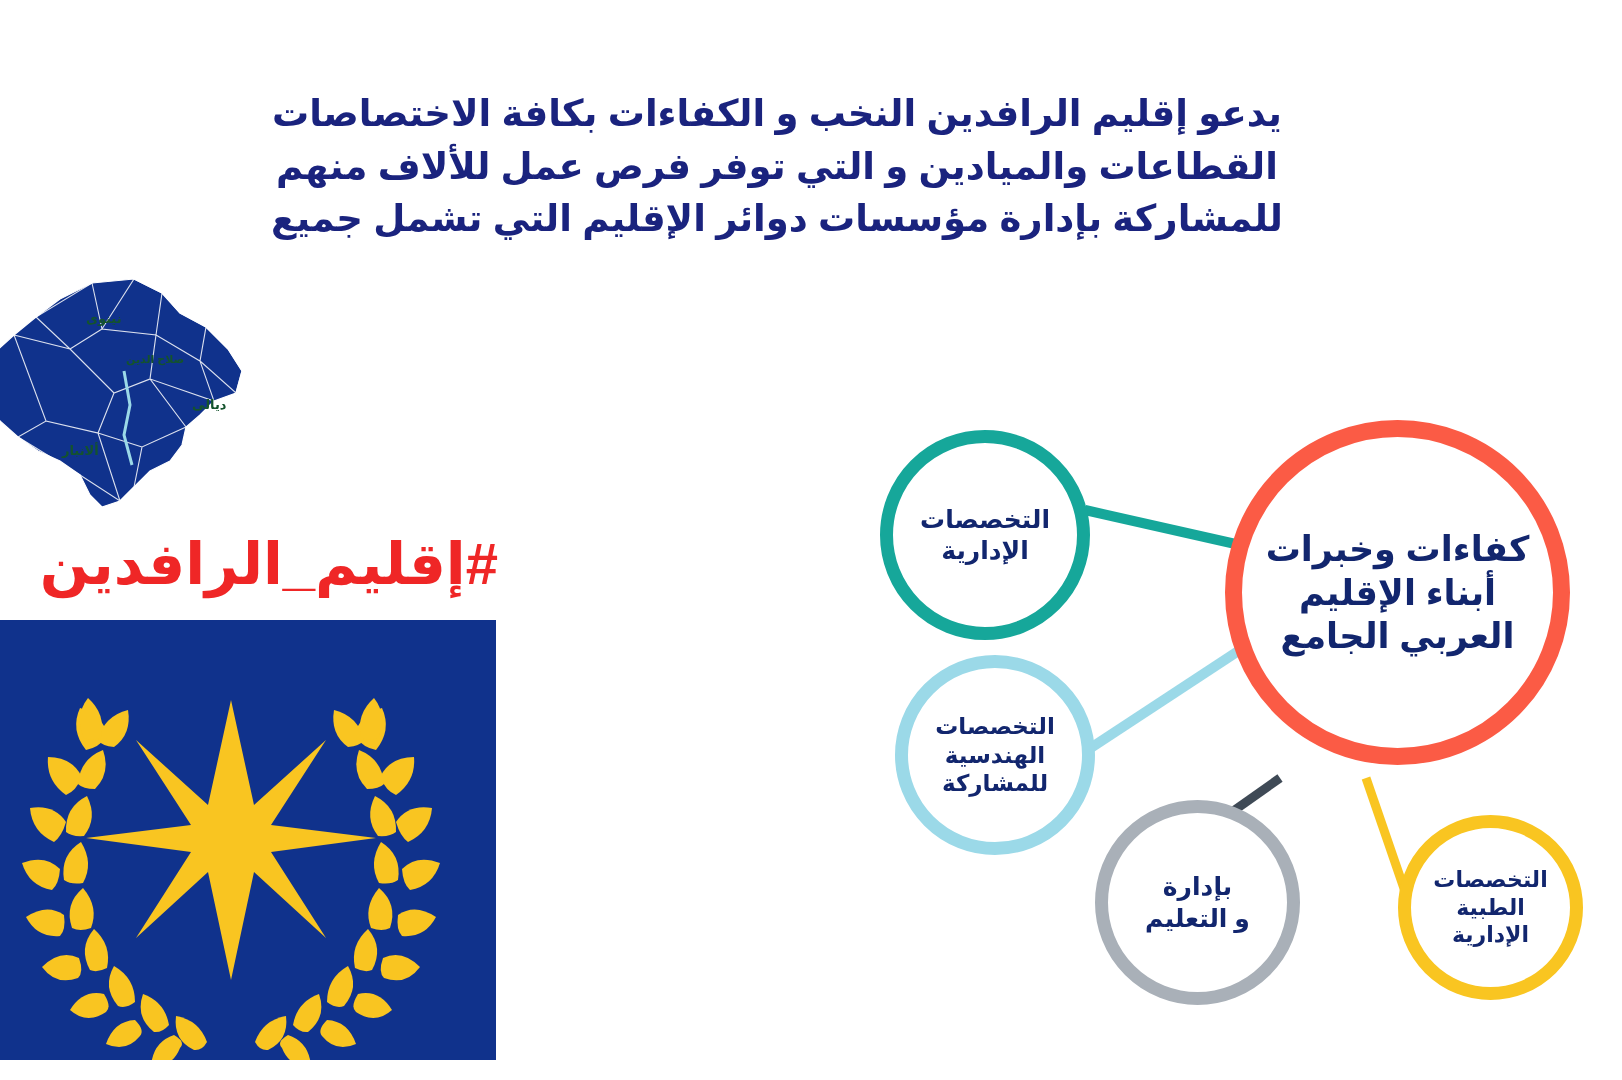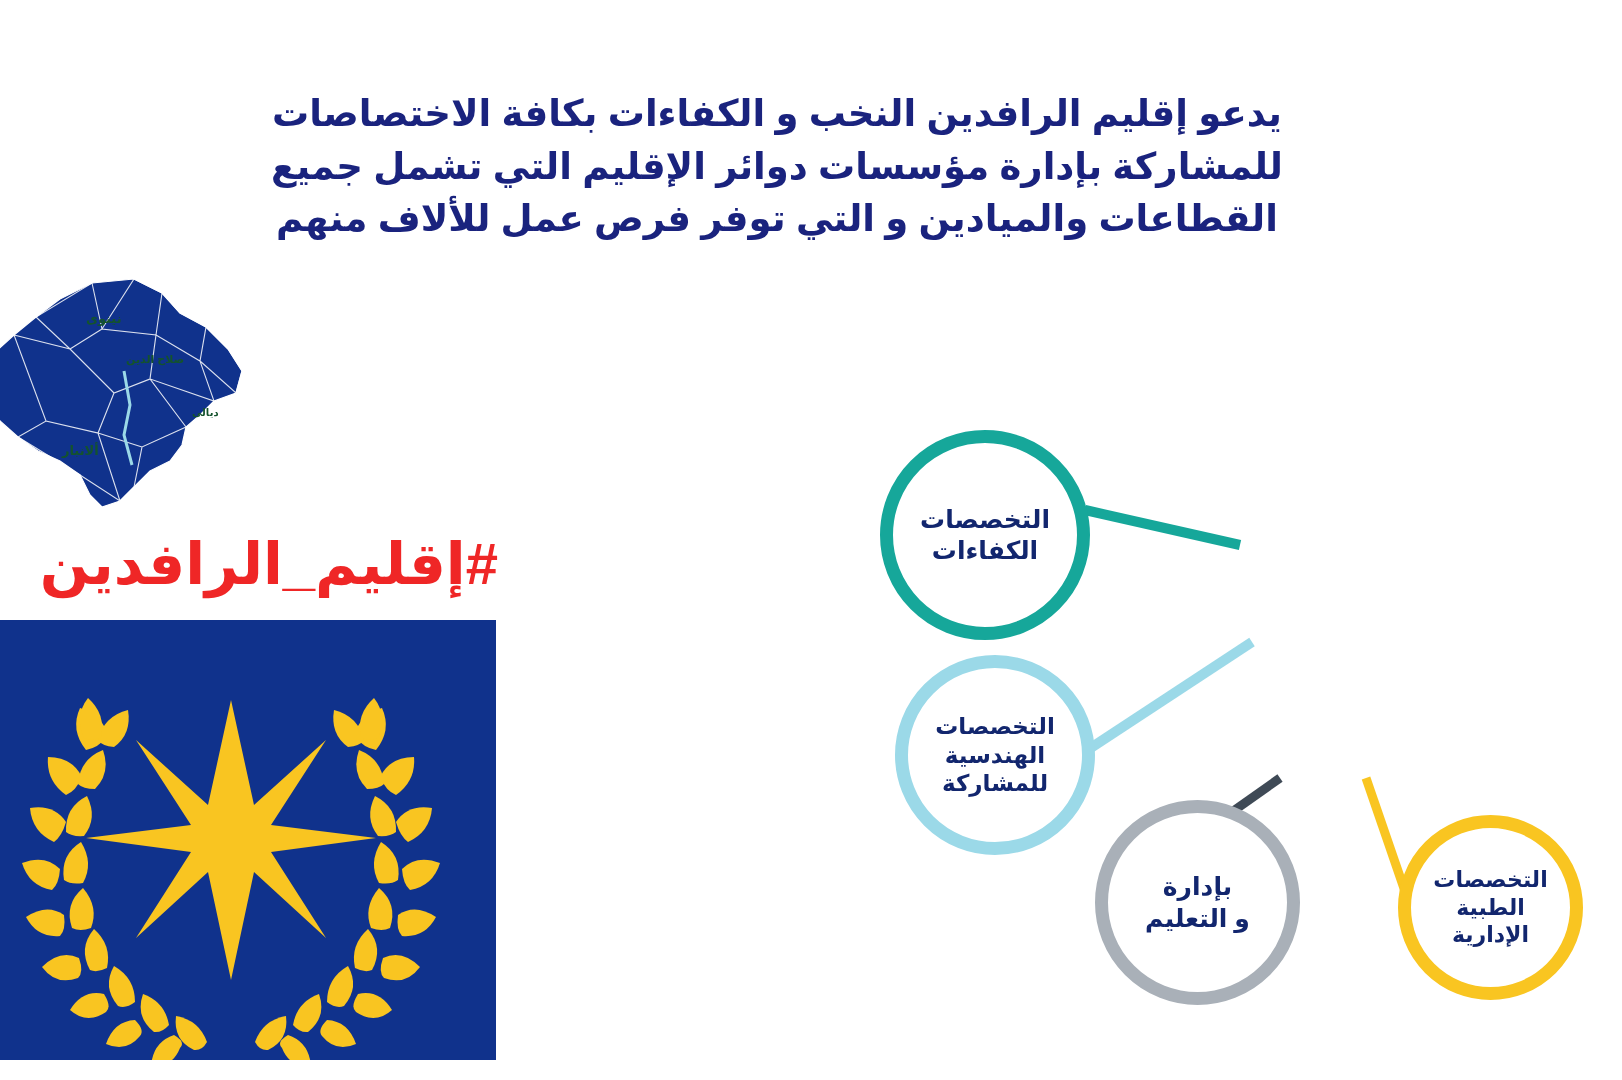--- a/index.html
+++ b/index.html
@@ -43,21 +43,21 @@
   .map-label {
     position: absolute;
     color: #14532d;
     font-size: 13px;
     font-weight: bold;
     direction: rtl;
     white-space: nowrap;
   }
   .map-label.l1 { top: 36px; left: 112px; }
   .map-label.l2 { top: 78px; left: 152px; font-size: 11px; }
-  .map-label.l3 { top: 132px; left: 218px; font-size: 10px; }
+  .map-label.l3 { top: 122px; left: 218px; font-size: 13px; }
   .map-label.l4 { top: 168px; left: 88px; }
 
   
   .hashtag {
     position: absolute;
     top: 530px;
     left: 18px;
     width: 520px;
     color: #ef2626;
     font-weight: bold;
@@ -152,22 +152,22 @@
     z-index: 1;
   }
 </style>
 </head>
 <body>
 
 <div id="canvas">
 
   <div class="headline">
     <span class="ln">يدعو إقليم الرافدين النخب و الكفاءات بكافة الاختصاصات</span>
+    <span class="ln">القطاعات والميادين و التي توفر فرص عمل للألاف منهم</span>
     <span class="ln">للمشاركة بإدارة مؤسسات دوائر الإقليم التي تشمل جميع</span>
-    <span class="ln">القطاعات والميادين و التي توفر فرص عمل للألاف منهم</span>
   </div>
 
   <div class="map-wrap">
     <svg width="280" height="240" viewBox="0 0 280 240">
       <path d="M118 8 L160 4 L188 18 L206 38 L232 52 L254 74 L268 96 L262 118 L240 126 L226 140
                L212 152 L208 170 L196 186 L176 196 L160 212 L146 226 L128 232 L116 220 L106 200
                L86 186 L64 176 L44 162 L26 146 L14 124 L10 100 L20 78 L40 60 L62 42 L86 24 Z" fill="#10328c" stroke="#ffffff" stroke-width="1.2"></path>
       <path d="M118 8 L128 54 L96 74 L62 42 Z M160 4 L188 18 L182 60 L128 54 Z
                M188 18 L206 38 L232 52 L226 86 L182 60 Z M232 52 L254 74 L268 96 L262 118 L226 86 Z
                M128 54 L182 60 L176 104 L140 118 L96 74 Z M182 60 L226 86 L240 126 L176 104 Z
@@ -221,25 +221,32 @@
   </div>
 
   <div class="diagram">
     <svg class="links" viewBox="0 0 1000 670">
       <line x1="505" y1="100" x2="660" y2="135" stroke="#16a79a" stroke-width="10"></line>
       <line x1="500" y1="345" x2="672" y2="232" stroke="#9bd9e8" stroke-width="10"></line>
       <line x1="598" y1="440" x2="700" y2="368" stroke="#3f4a56" stroke-width="9"></line>
       <line x1="828" y1="490" x2="786" y2="368" stroke="#f9c521" stroke-width="9"></line>
     </svg>
 
+    <div class="node" id="node-hub">
+      <span class="txt">
+        <span>كفاءات وخبرات</span><br>
+        <span>أبناء الإقليم</span><br>
+        <span>العربي الجامع</span>
+      </span>
+    </div>
 
     <div class="node" id="node-admin">
       <span class="txt">
         <span>التخصصات</span><br>
-        <span>الكفاءات</span>
+        <span>الإدارية</span>
       </span>
     </div>
 
     <div class="node" id="node-eng">
       <span class="txt">
         <span>التخصصات</span><br>
         <span>الهندسية</span><br>
         <span>للمشاركة</span>
       </span>
     </div>

